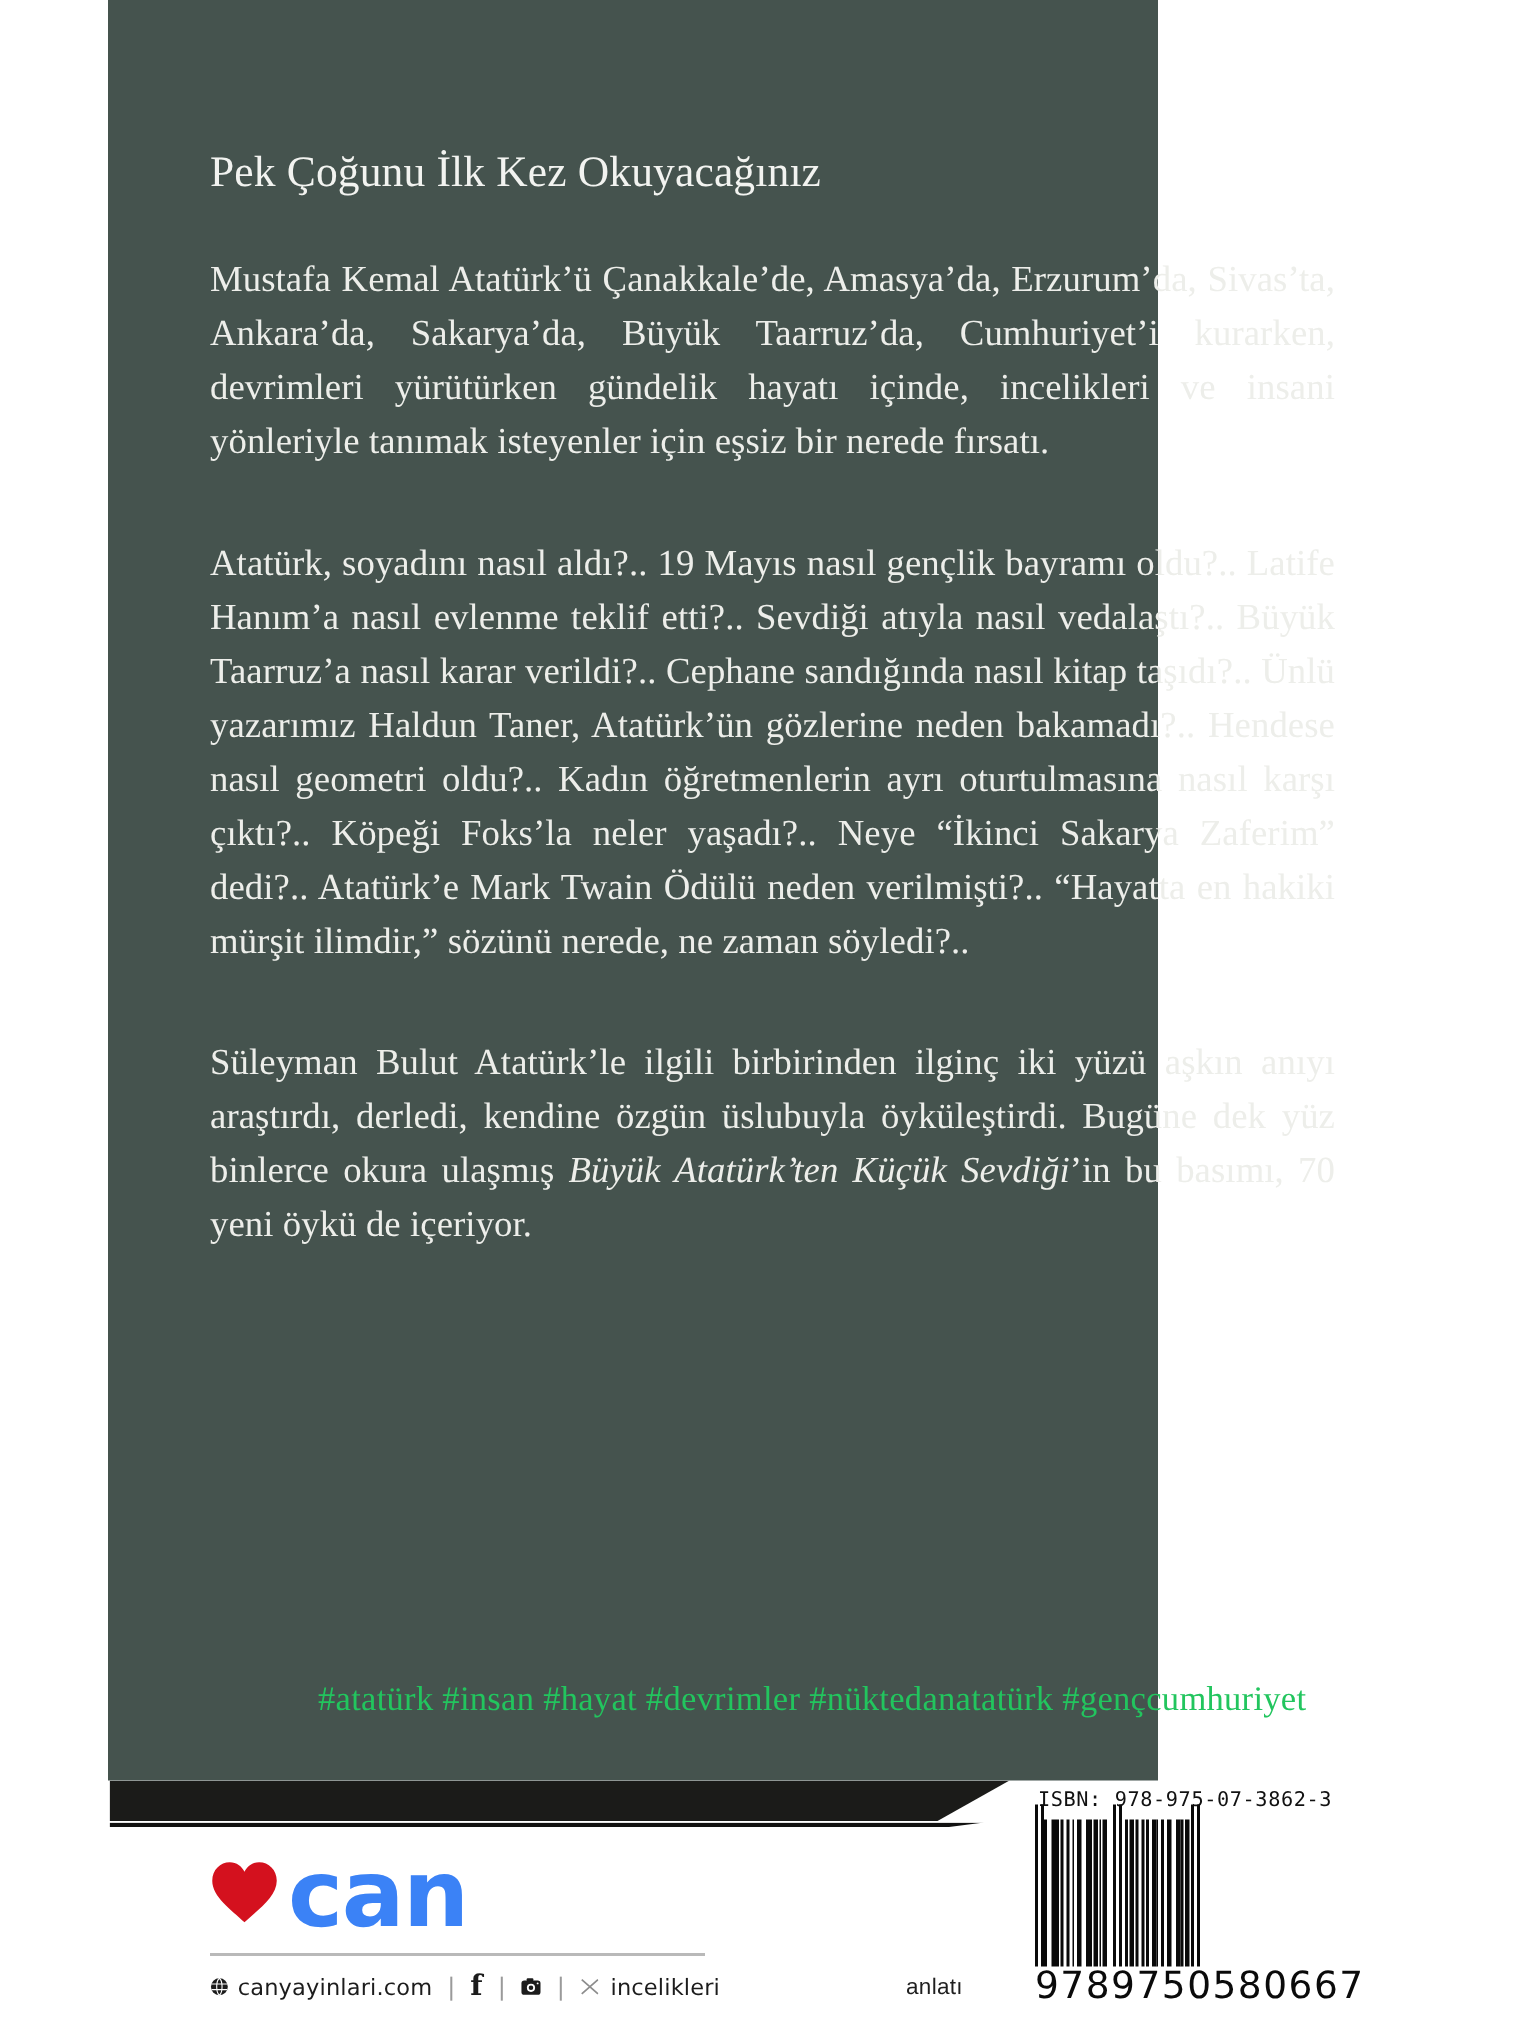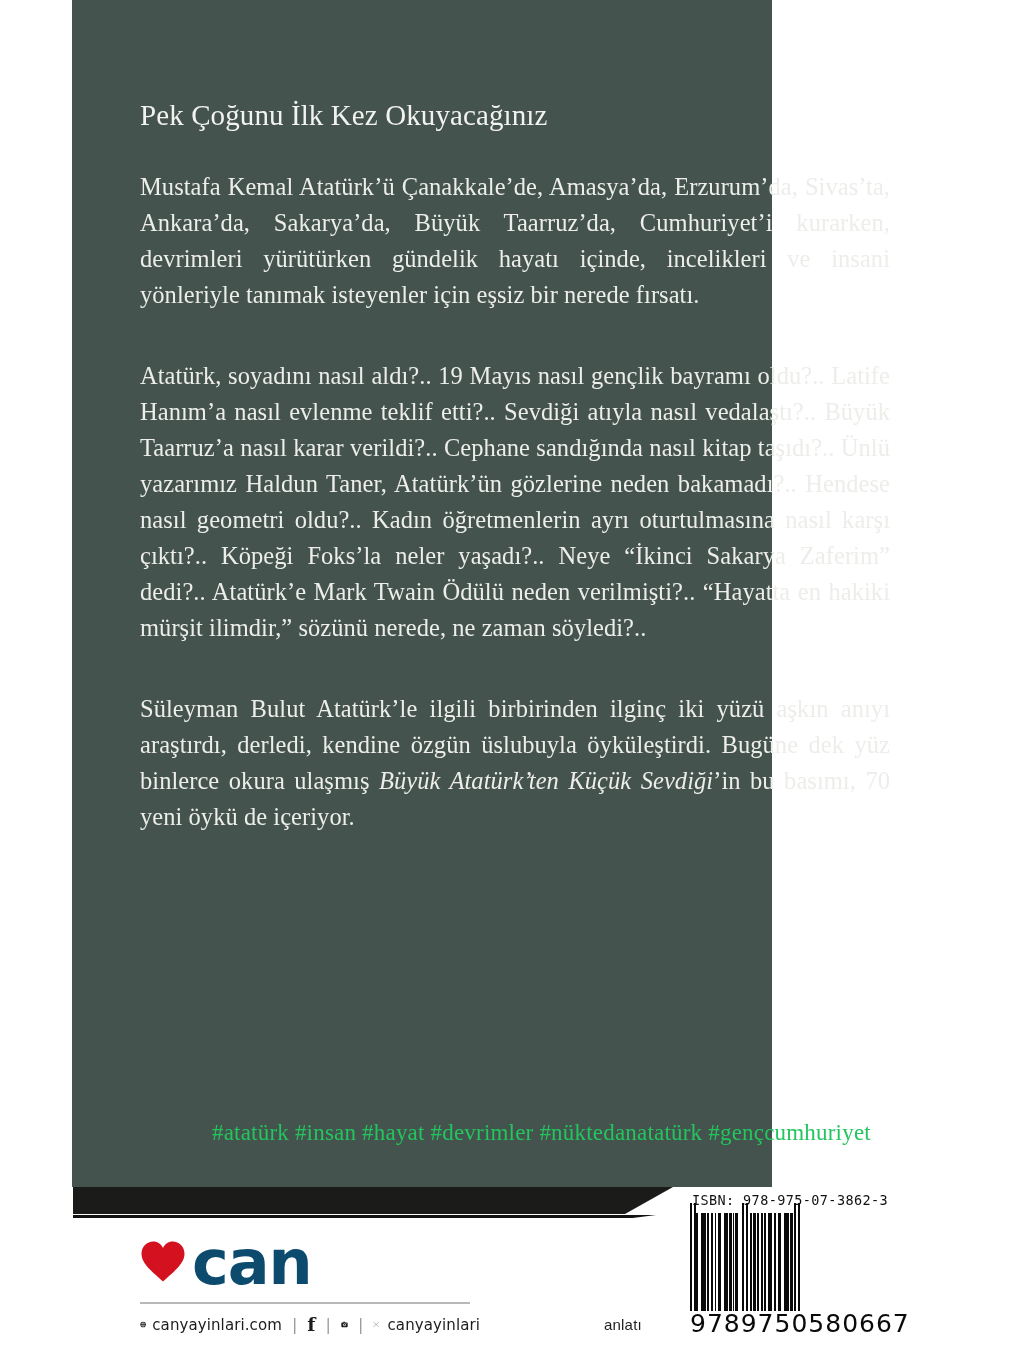--- a/index.html
+++ b/index.html
@@ -99,21 +99,21 @@
   #can-logo {
     display: flex;
     align-items: center;
     height: 58px;
   }
   #heart-icon { width: 46px; height: 42px; display: block; }
   #can-wordmark {
     font-family: "DejaVu Sans", sans-serif;
     font-size: 62px;
     font-weight: 700;
-    color: #0c4a6e;
+    color: #3b82f6;
     line-height: 0.8;
     letter-spacing: -1px;
     margin-left: 6px;
     position: relative;
     top: 2px;
   }
 
   #publisher-rule {
     width: 330px;
     height: 2px;
@@ -254,21 +254,21 @@
       <circle cx="11" cy="10.6" r="4.3" fill="#ffffff"></circle>
       <circle cx="11" cy="10.6" r="2.4" fill="#1c1c1c"></circle>
       <circle cx="18" cy="6" r="1" fill="#ffffff"></circle>
     </svg>
 
     <span class="sep">|</span>
 
     <svg class="inline-icon" width="17" height="15" viewBox="0 0 18 16" aria-hidden="true">
       <path d="M1.2 1.2 L16.8 14.8 M16.8 1.2 L1.2 14.8" stroke="#8d8d8d" stroke-width="1.7" fill="none"></path>
     </svg>
-    <span id="x-handle">canyayinlari</span>
+    <span id="x-handle">incelikleri</span>
 
   </div>
 </div>
 
 <div id="genre-label">anlatı</div>
 
 <div id="barcode-block">
   <div id="isbn-text">ISBN: 978-975-07-3862-3</div>
   <div id="barcode-bars">
       <i class="guard" style="width: 2px;"></i>

